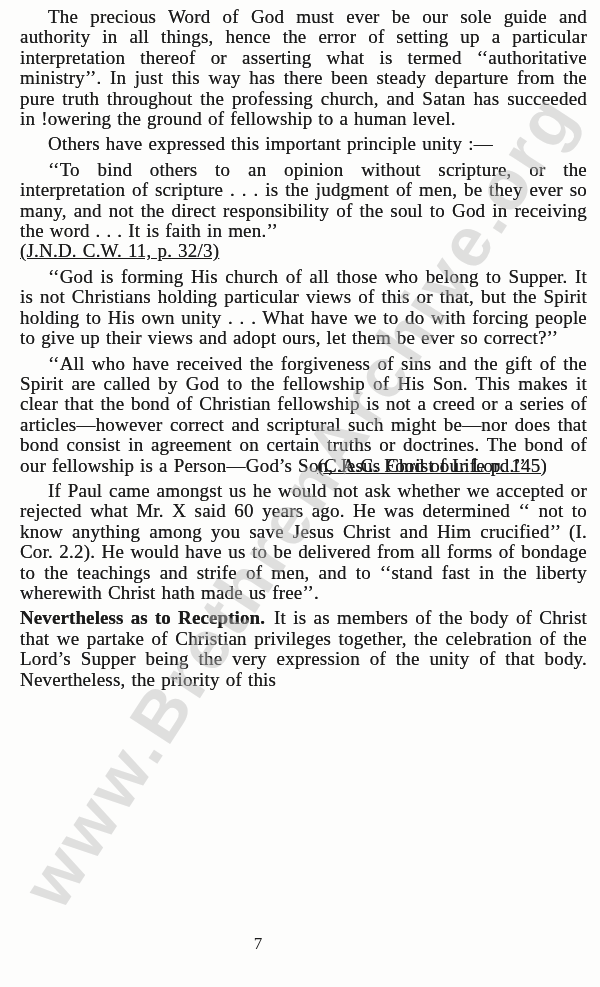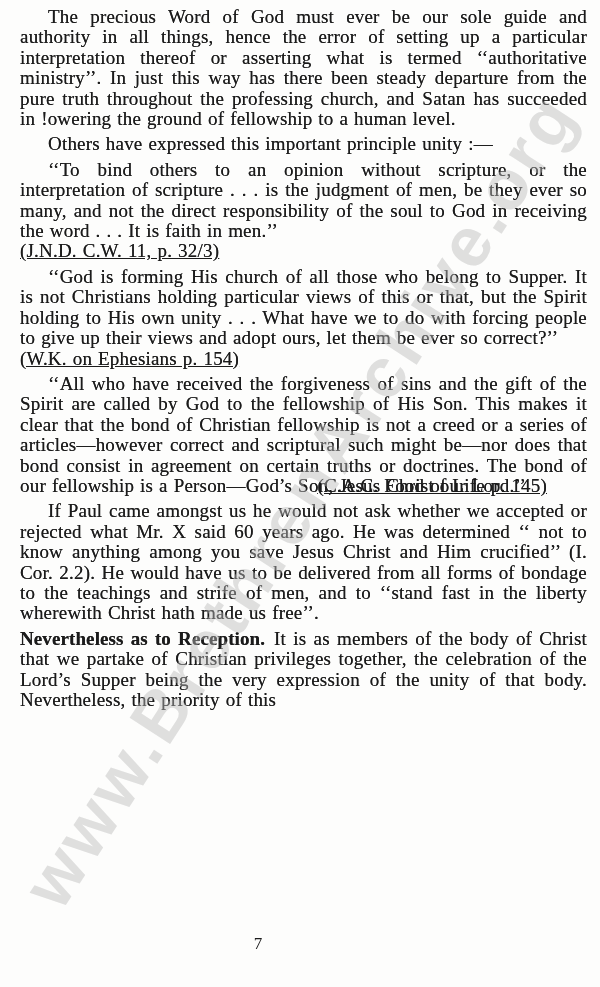--- a/index.html
+++ b/index.html
@@ -100,21 +100,20 @@
 
     <p class="indent">Others have expressed this important principle unity :—</p>
 
     <div class="quote">
       <p class="indent">‘‘To bind others to an opinion without scripture, or the interpretation of scripture . . . is the judgment of men, be they ever so many, and not the direct responsibility of the soul to God in receiving the word . . . It is faith in men.’’</p>
       <div class="cite">(J.N.D. C.W. 11, p. 32/3)</div>
     </div>
 
     <div class="quote">
       <p class="indent">‘‘God is forming His church of all those who belong to Supper. It is not Christians holding particular views of this or that, but the Spirit holding to His own unity . . . What have we to do with forcing people to give up their views and adopt ours, let them be ever so correct?’’</p>
-      <div class="cite">(W.K. on Ephesians p. 154)</div>
     </div>
 
     <div class="quote">
       <p class="indent">‘‘All who have received the forgiveness of sins and the gift of the Spirit are called by God to the fellowship of His Son. This makes it clear that the bond of Christian fellowship is not a creed or a series of articles—however correct and scriptural such might be—nor does that bond consist in agreement on certain truths or doctrines. The bond of our fellowship is a Person—God’s Son, Jesus Christ our Lord.’’</p>
       <div class="cite cite-abs">(C.A.C. Food of Life p. 145)</div>
     </div>
 
 
     <p class="indent">If Paul came amongst us he would not ask whether we accepted or rejected what Mr. X said 60 years ago. He was determined ‘‘ not to know anything among you save Jesus Christ and Him crucified’’ (I. Cor. 2.2). He would have us to be delivered from all forms of bondage to the teachings and strife of men, and to ‘‘stand fast in the liberty wherewith Christ hath made us free’’.</p>
 

